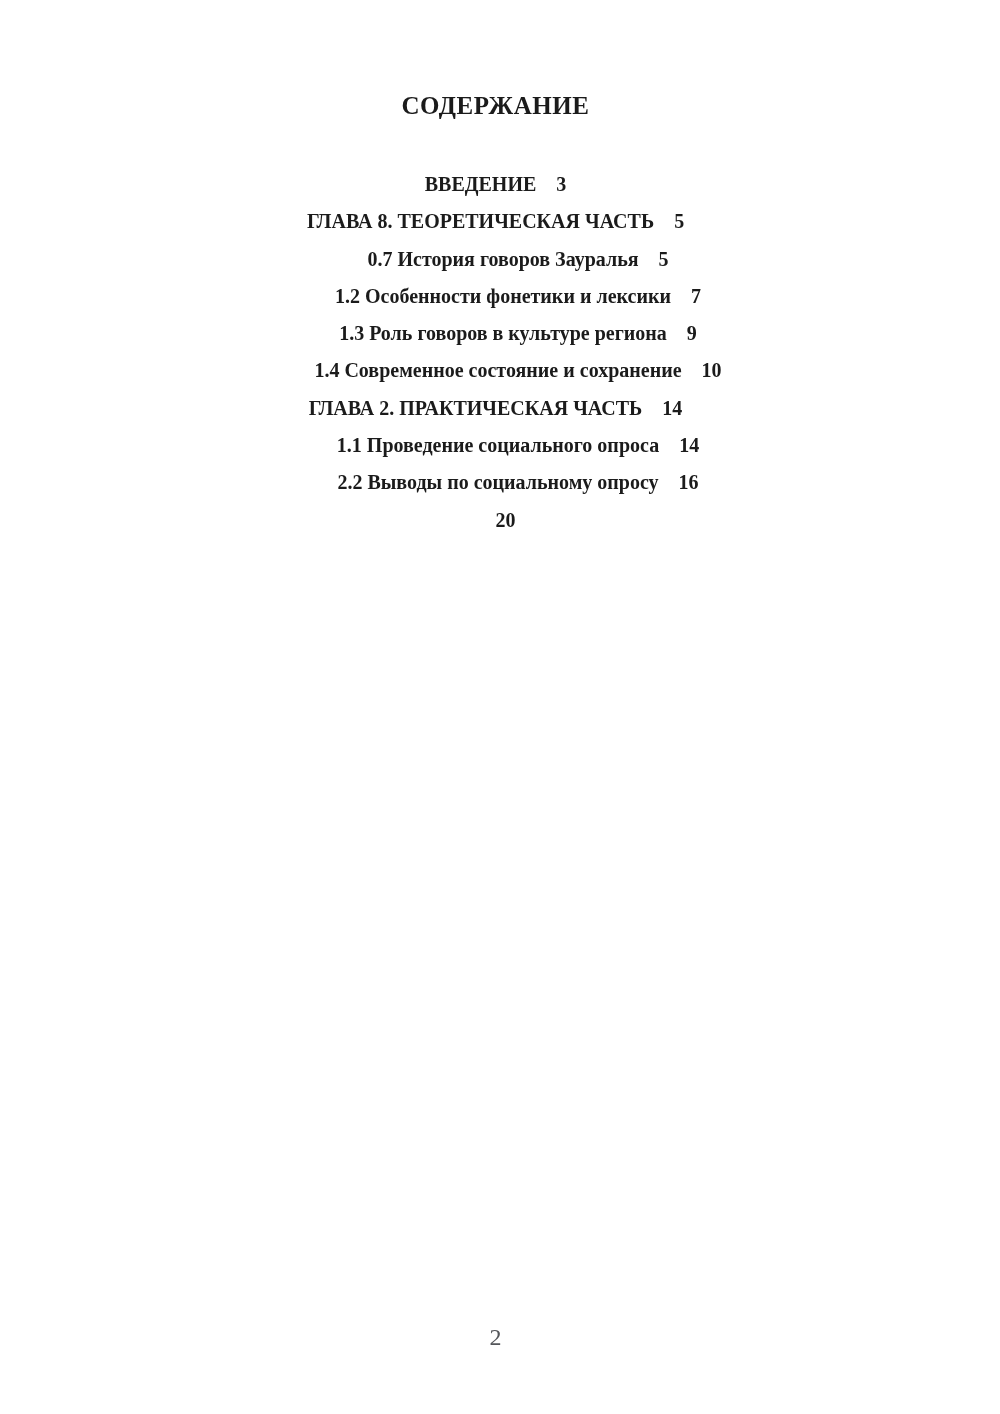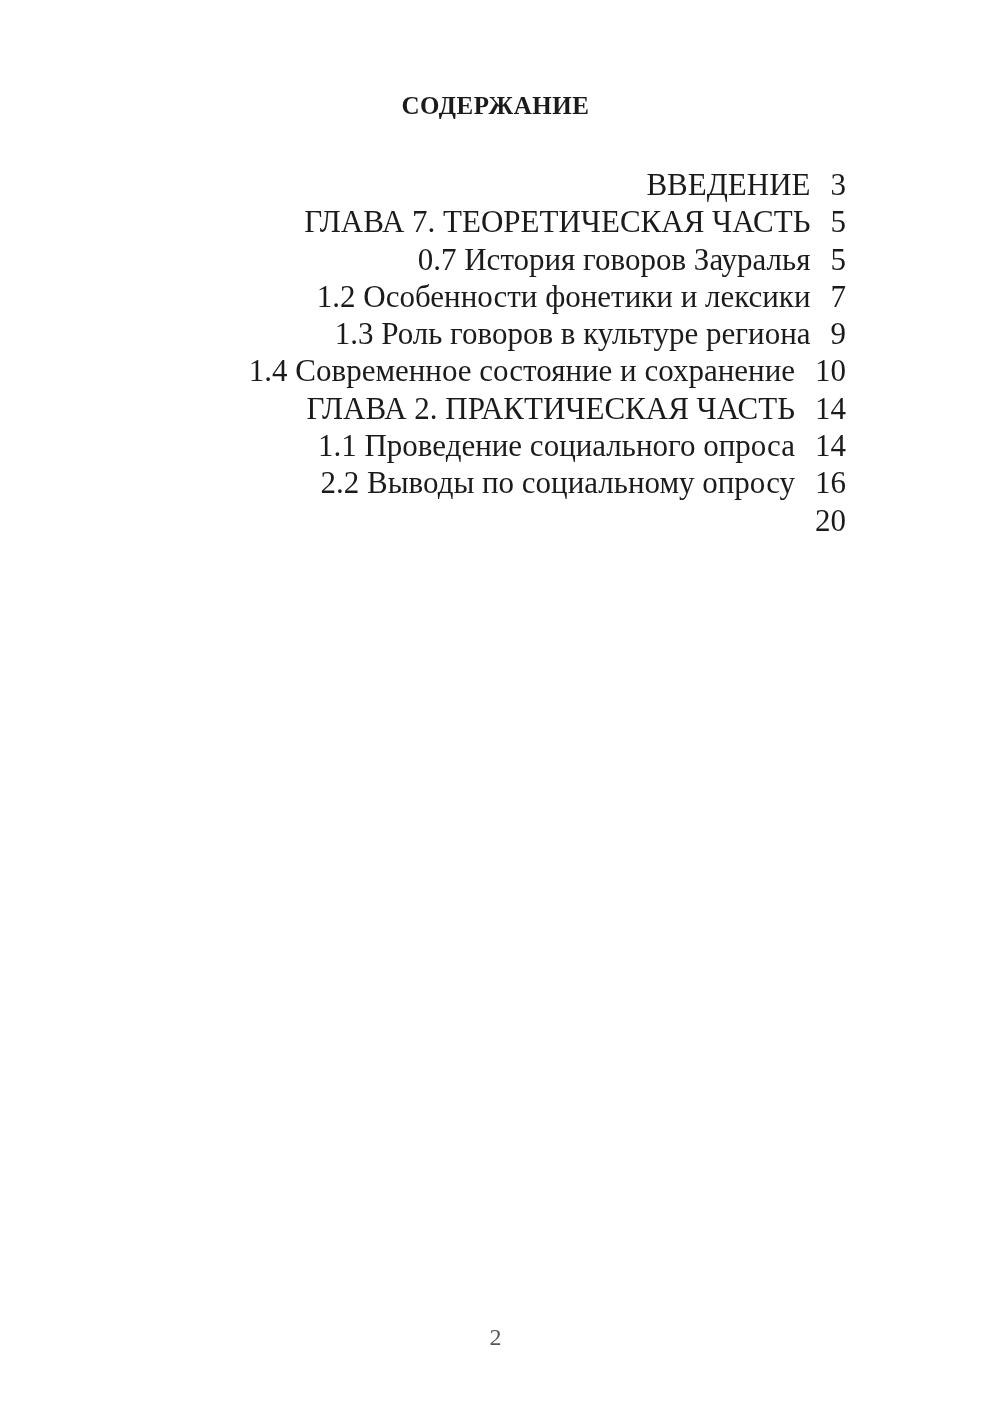--- a/index.html
+++ b/index.html
@@ -32,26 +32,27 @@
     white-space: nowrap;
   }
   .toc-list {
     position: absolute;
     top: 166px;
     left: 145px;
     right: 82px;
   }
   .toc-row {
     display: flex;
-    justify-content: flex-end;
+    justify-content: center;
     align-items: baseline;
     height: 37.3px;
     line-height: 37.3px;
-    font-size: 31px;
+    font-size: 20px;
     white-space: nowrap;
+    font-weight: bold;
   }
   .toc-row.level-1 {
     padding-left: 45px;
   }
   .toc-label {
     flex: 0 1 auto;
     overflow: hidden;
   }
   .toc-page {
     flex: 0 0 auto;
@@ -74,21 +75,21 @@
 <div class="page">
 
   <div class="doc-title">СОДЕРЖАНИЕ</div>
 
   <div class="toc-list">
       <div class="toc-row">
       <span class="toc-label">ВВЕДЕНИЕ</span>
       <span class="toc-page">3</span>
     </div>
       <div class="toc-row">
-      <span class="toc-label">ГЛАВА 7. ТЕОРЕТИЧЕСКАЯ ЧАСТЬ</span>
+      <span class="toc-label">ГЛАВА 8. ТЕОРЕТИЧЕСКАЯ ЧАСТЬ</span>
       <span class="toc-page">5</span>
     </div>
       <div class="toc-row level-1">
       <span class="toc-label">0.7 История говоров Зауралья</span>
       <span class="toc-page">5</span>
     </div>
       <div class="toc-row level-1">
       <span class="toc-label">1.2 Особенности фонетики и лексики</span>
       <span class="toc-page">7</span>
     </div>

